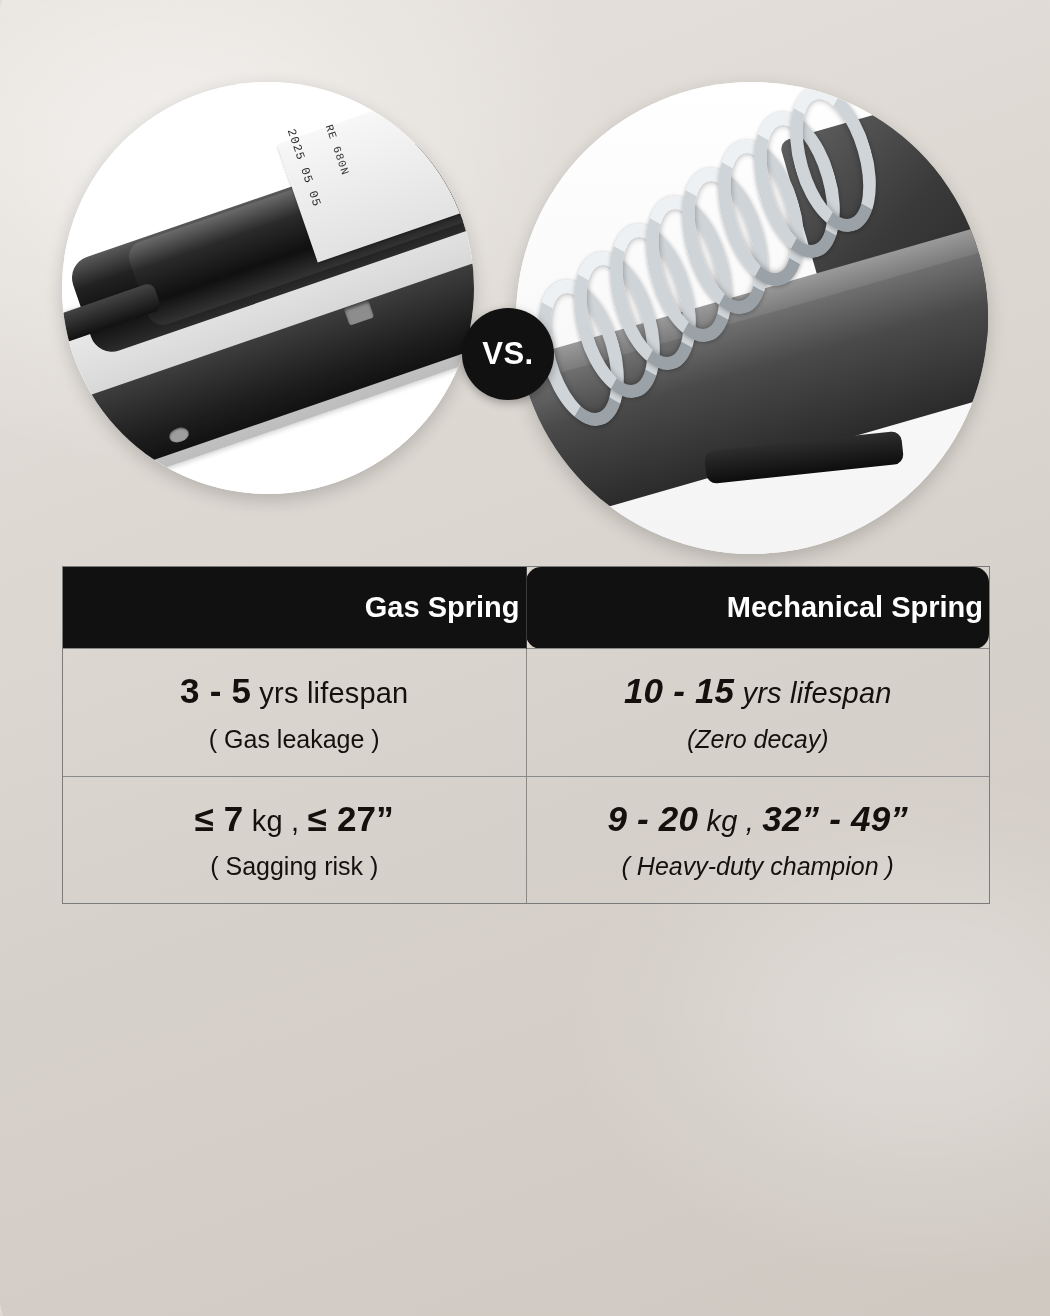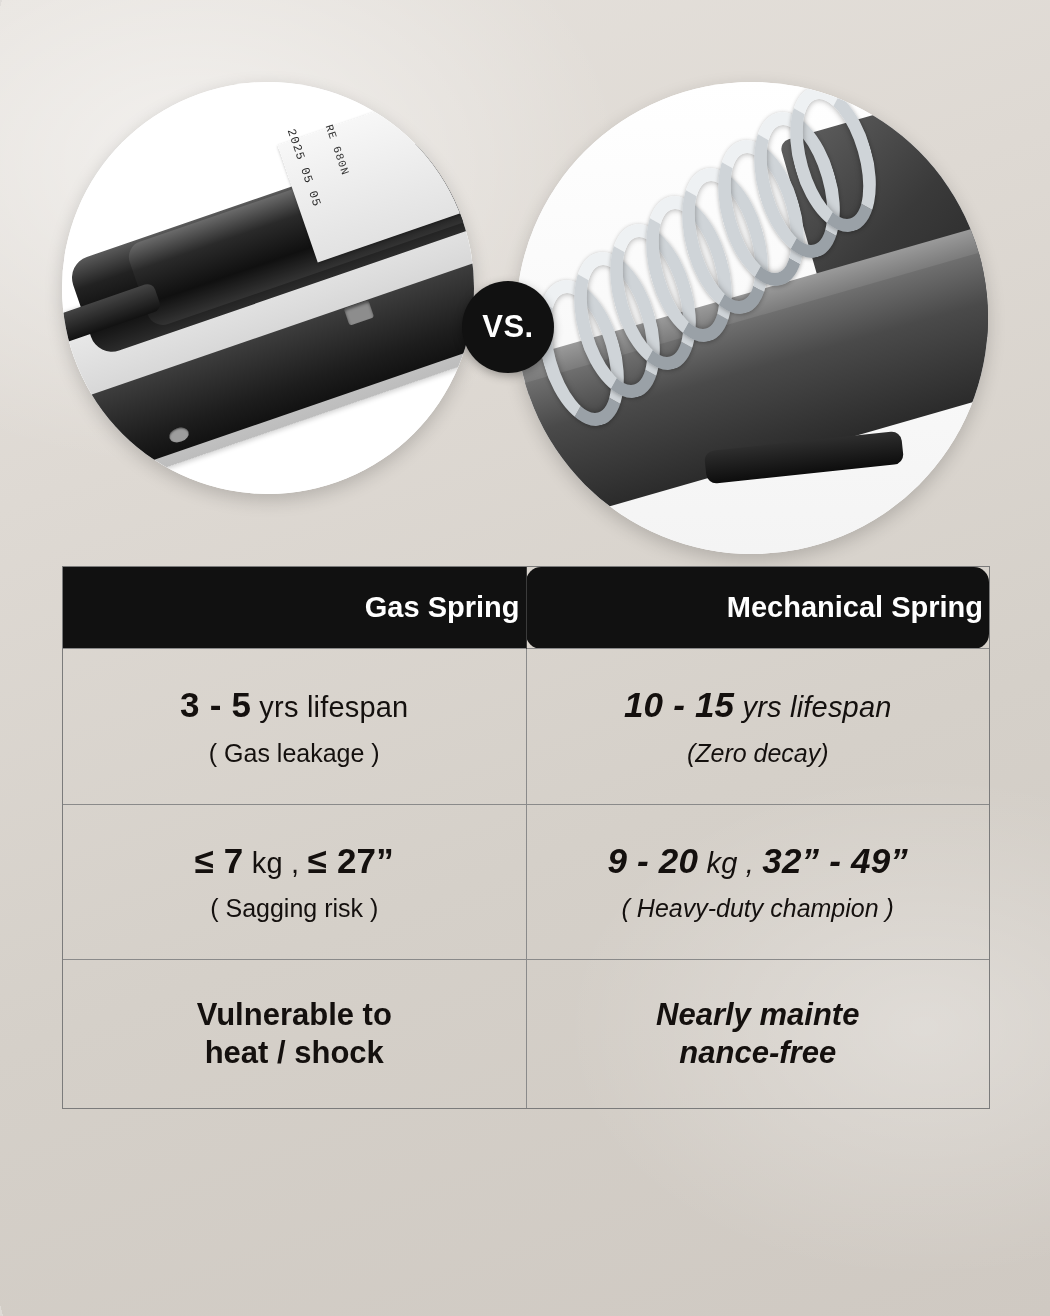--- a/index.html
+++ b/index.html
@@ -236,21 +236,21 @@
     background: transparent;
     box-shadow: inset 0 0 6px rgba(0,0,0,0.35), 0 1px 4px rgba(0,0,0,0.3);
     border-top-color: #eef1f3;
     border-bottom-color: #9aa1a7;
   }
 
   
   .vs-badge {
     position: absolute;
     left: 462px;
-    top: 223px;
+    top: 250px;
     width: 92px;
     height: 92px;
     background: #111;
     border-radius: 50%;
     display: flex;
     align-items: center;
     justify-content: center;
     color: #fff;
     font-size: 31px;
     font-weight: bold;
@@ -282,21 +282,21 @@
     text-align: right;
     border-right: 1px solid #3b3b3b;
   }
   table.cmp th:last-child { border-right: none; border-radius: 15px; }
 
   table.cmp td {
     border-top: 1px solid #8a8a8a;
     border-right: 1px solid #8a8a8a;
     text-align: center;
     vertical-align: middle;
-    padding: 36px 10px;
+    padding: 22px 10px;
     color: #14100e;
   }
   table.cmp td:last-child { border-right: none; font-style: italic; }
 
   .line-main {
     font-size: 30px;
     font-weight: bold;
     line-height: 1.16;
     letter-spacing: 0.2px;
   }
@@ -397,27 +397,17 @@
           </td>
           <td>
             <div class="line-main">
               <span class="big">9 - 20</span><span class="reg"> kg , </span><span class="big">32” - 49”</span>
             </div>
             <div class="line-sub">( Heavy-duty champion )</div>
           </td>
         </tr>
 
 
-        <tr class="row-tall">
-          <td>
-            <div class="stack-main">Vulnerable to</div>
-            <div class="stack-main">heat / shock</div>
-          </td>
-          <td>
-            <div class="stack-main">Nearly mainte</div>
-            <div class="stack-main">nance-free</div>
-          </td>
-        </tr>
 
       </tbody>
     </table>
   </div>
 </div>
 
 </body></html>

